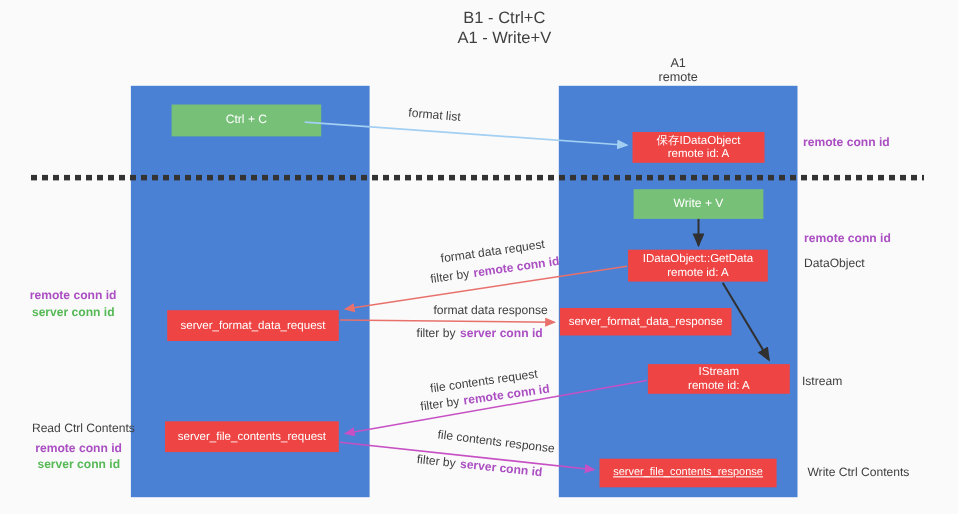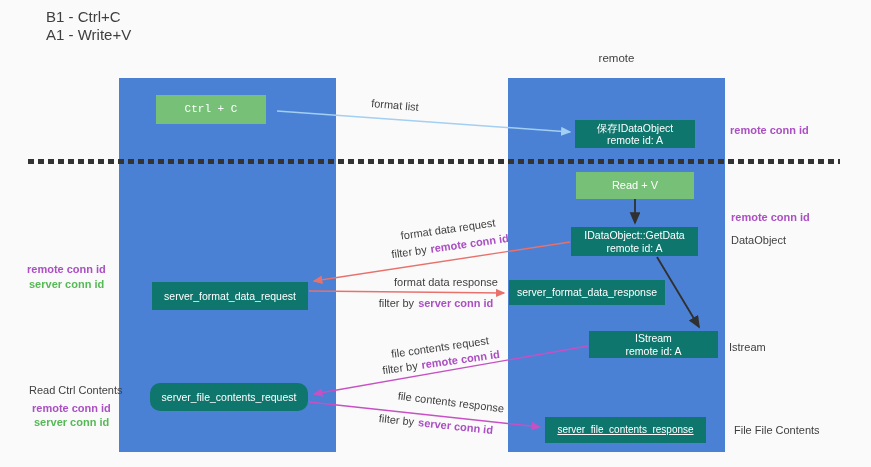--- a/index.html
+++ b/index.html
@@ -4,42 +4,42 @@
 <style>
   * { margin: 0; padding: 0; box-sizing: border-box; }
   body { background: #e8e8e8; font-family: "Liberation Sans", sans-serif; }
   .canvas {
     position: relative; width: 871px; height: 467px;
     background: #fafafa; overflow: hidden;
     font-family: "Liberation Sans", sans-serif;
   }
   .title {
     position: absolute; top: 8px; left: 0; width: 871px;
-    text-align: left; font-size: 15px; line-height: 18px; color: #3f3f3f; padding-left: 46px;
+    text-align: center; font-size: 15px; line-height: 18px; color: #3f3f3f; padding-left: 46px;
   }
   .lane-header {
     position: absolute; text-align: center; font-size: 11.5px;
     line-height: 13px; color: #3f3f3f;
   }
   .lane {
     position: absolute; top: 78px; height: 374px; width: 217px;
     background: #4a81d4; z-index: 0;
   }
   .divider {
     position: absolute; top: 159px; left: 28px; width: 812px; height: 5px;
     background: repeating-linear-gradient(90deg, #333333 0px, #333333 6px, transparent 6px, transparent 10px);
     z-index: 2;
   }
   .box {
     position: absolute; z-index: 3; display: flex; flex-direction: column;
     align-items: center; justify-content: center;
     color: #ffffff; font-size: 10.5px; line-height: 12.5px; text-align: center;
   }
   .box.green { background: #77c077; }
-  .box.orange { background: #0f766e; }
+  .box.orange { background: #ef4444; }
   .side-label { position: absolute; font-size: 11px; color: #3f3f3f; z-index: 4; white-space: nowrap; }
   .side-label.purple { color: #ab4fc3; font-weight: bold; }
   .side-label.greenlbl { color: #56b956; font-weight: bold; }
   .flabel {
     position: absolute; font-size: 11px; color: #3f3f3f; z-index: 4;
     white-space: nowrap; text-align: center;
   }
   .flabel .purple { color: #ab4fc3; font-weight: bold; }
   .flabel .mspace { margin-right: 4px; }
   svg.arrows { position: absolute; top: 0; left: 0; z-index: 3; pointer-events: none; }
@@ -48,72 +48,73 @@
 <body>
 
 <div class="canvas">
 
   <div class="title">
     <div>B1 - Ctrl+C</div>
     <div>A1 - Write+V</div>
   </div>
 
   <div class="lane-header" style="left:508px; top:52px; width:217px;">
+    <div>A1</div>
     <div>remote</div>
   </div>
 
   <div class="lane" style="left:119px;"></div>
   <div class="lane" style="left:508px;"></div>
 
   <div class="divider"></div>
 
-  <div class="box green" style="left:156px; top:95px; width:110px; height:29px; font-size:11px;font-family:Liberation Mono, monospace;">
+  <div class="box green" style="left:156px; top:95px; width:136px; height:29px; font-size:11px;">
     <span>Ctrl + C</span>
   </div>
 
   <div class="box orange" style="left:575px; top:120px; width:120px; height:28px;">
     <span>保存IDataObject</span>
     <span>remote id: A</span>
   </div>
 
   <div class="box green" style="left:576px; top:172px; width:118px; height:27px; font-size:11px;">
-    <span>Read + V</span>
+    <span>Write + V</span>
   </div>
 
   <div class="box orange" style="left:571px; top:227px; width:127px; height:29px;justify-content:center;">
     <span>IDataObject::GetData</span>
     <span>remote id: A</span>
   </div>
 
   <div class="box orange" style="left:152px; top:267px; width:156px; height:28px;margin-top:15px;">
     <span>server_format_data_request</span>
   </div>
 
   <div class="box orange" style="left:509px; top:280px; width:156px; height:25px;">
     <span>server_format_data_response</span>
   </div>
 
   <div class="box orange" style="left:589px; top:331px; width:129px; height:27px;">
     <span>IStream</span>
     <span>remote id: A</span>
   </div>
 
-  <div class="box orange" style="left:150px; top:383px; width:158px; height:28px;border-radius:10px;">
+  <div class="box orange" style="left:150px; top:383px; width:158px; height:28px;">
     <span>server_file_contents_request</span>
   </div>
 
   <div class="box orange" style="left:545px; top:417px; width:161px; height:26px; font-size:10px;text-decoration:underline;">
     <span>server_file_contents_response</span>
   </div>
 
   <div class="side-label purple" style="left:730px; top:124px;">remote conn id</div>
   <div class="side-label purple" style="left:731px; top:211px;">remote conn id</div>
   <div class="side-label" style="left:731px; top:234px;">DataObject</div>
   <div class="side-label" style="left:729px; top:341px;">Istream</div>
-  <div class="side-label" style="left:734px; top:424px;">File File Contents</div>
+  <div class="side-label" style="left:734px; top:424px;">Write Ctrl Contents</div>
 
   <div class="side-label purple" style="left:27px; top:263px;">remote conn id</div>
   <div class="side-label greenlbl" style="left:29px; top:278px;">server conn id</div>
   <div class="side-label" style="left:29px; top:384px;">Read Ctrl Contents</div>
   <div class="side-label purple" style="left:32px; top:402px;">remote conn id</div>
   <div class="side-label greenlbl" style="left:34px; top:416px;">server conn id</div>
 
   <div class="flabel" style="left:335px; top:99px; width:120px; transform:rotate(5deg);">format list</div>
 
   <div class="flabel" style="left:388px; top:223px; width:120px; transform:rotate(-8deg);">format data request</div>

